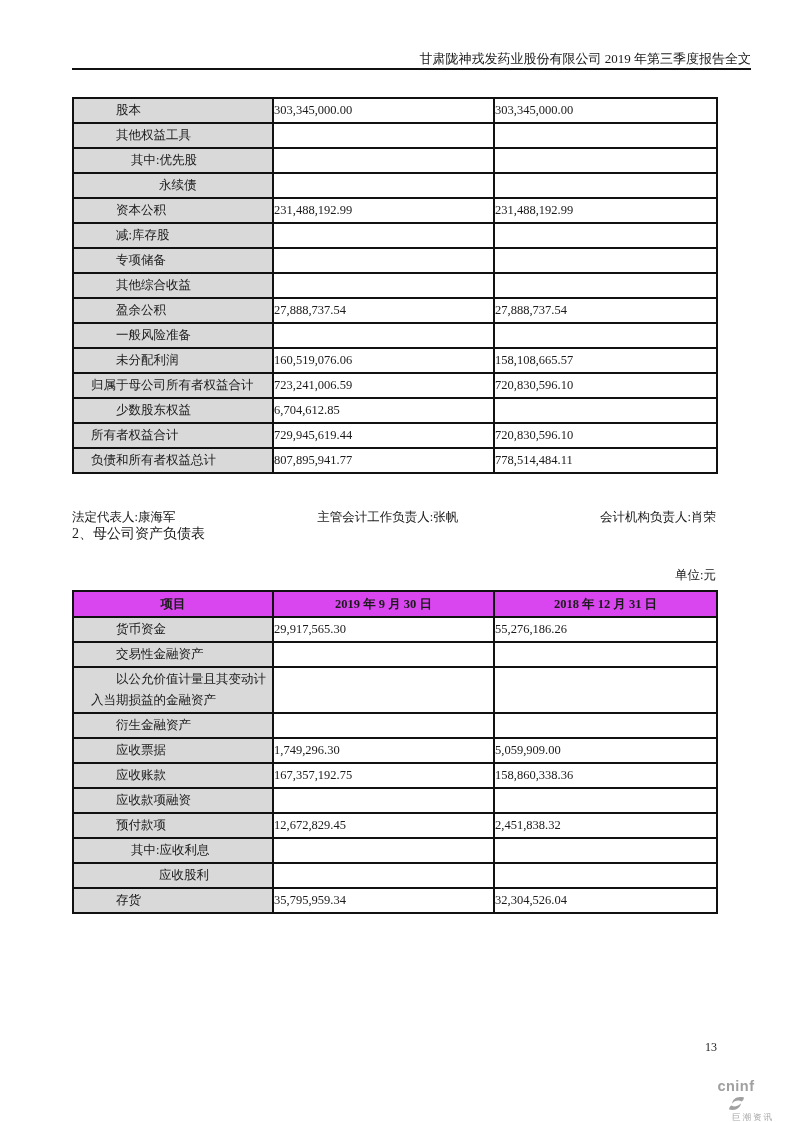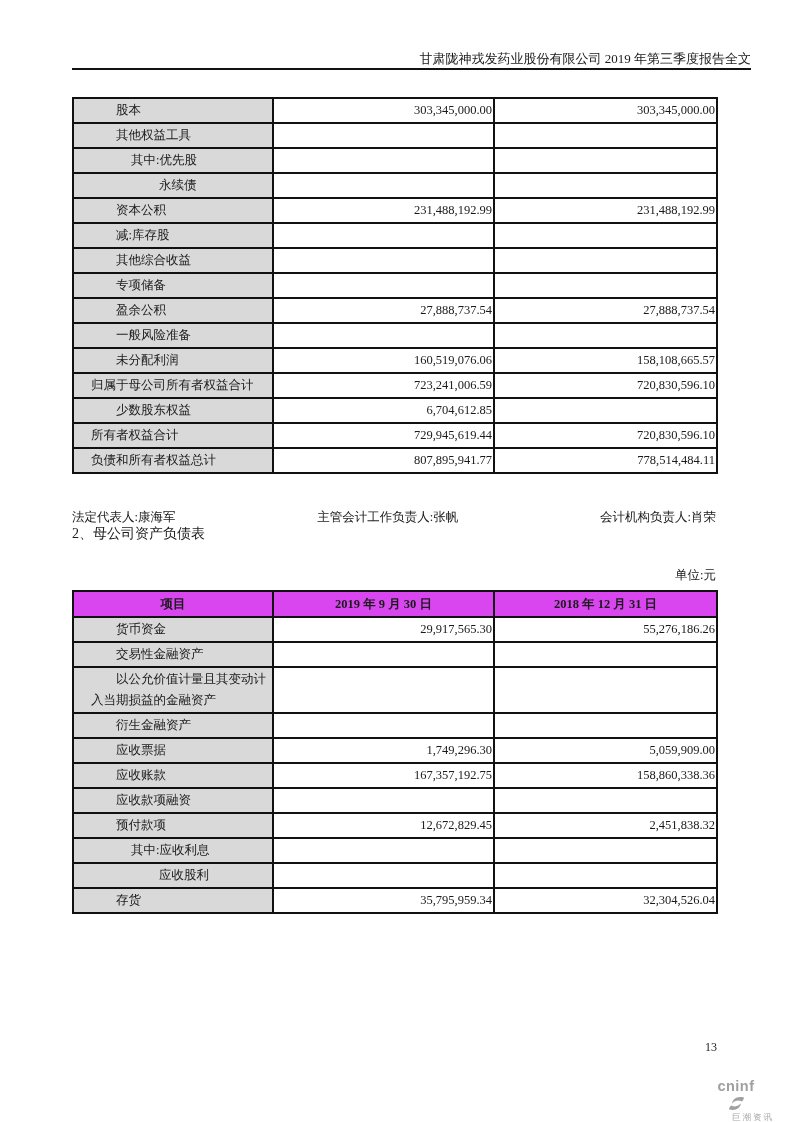--- a/index.html
+++ b/index.html
@@ -50,22 +50,21 @@
   }
   td.lbl {
     background: #d9d9d9;
     text-align: left;
     padding: 1px 2px 1px 17px;
     word-break: break-all;
     line-height: 21px;
   }
   td.num {
     background: #ffffff;
-    text-align: right;
-    padding-right: 1px;
+    padding-right: 18px;
   }
   tr.shaded td.num { background: #d9d9d9; }
   .ind1 { text-indent: 25px; }
   .ind2 { text-indent: 40px; }
   .ind3 { text-indent: 68px; }
   td.tall { height: 45px; }
 
   
   .signature-row {
     margin-left: 72px;
@@ -175,26 +174,26 @@
           <td class="lbl ind1">资本公积</td>
           <td class="num">231,488,192.99</td>
           <td class="num">231,488,192.99</td>
         </tr>
         <tr>
           <td class="lbl ind1">减:库存股</td>
           <td class="num"></td>
           <td class="num"></td>
         </tr>
         <tr>
+          <td class="lbl ind1">专项储备</td>
+          <td class="num"></td>
+          <td class="num"></td>
+        </tr>
+        <tr>
           <td class="lbl ind1">其他综合收益</td>
-          <td class="num"></td>
-          <td class="num"></td>
-        </tr>
-        <tr>
-          <td class="lbl ind1">专项储备</td>
           <td class="num"></td>
           <td class="num"></td>
         </tr>
         <tr>
           <td class="lbl ind1">盈余公积</td>
           <td class="num">27,888,737.54</td>
           <td class="num">27,888,737.54</td>
         </tr>
         <tr>
           <td class="lbl ind1">一般风险准备</td>

